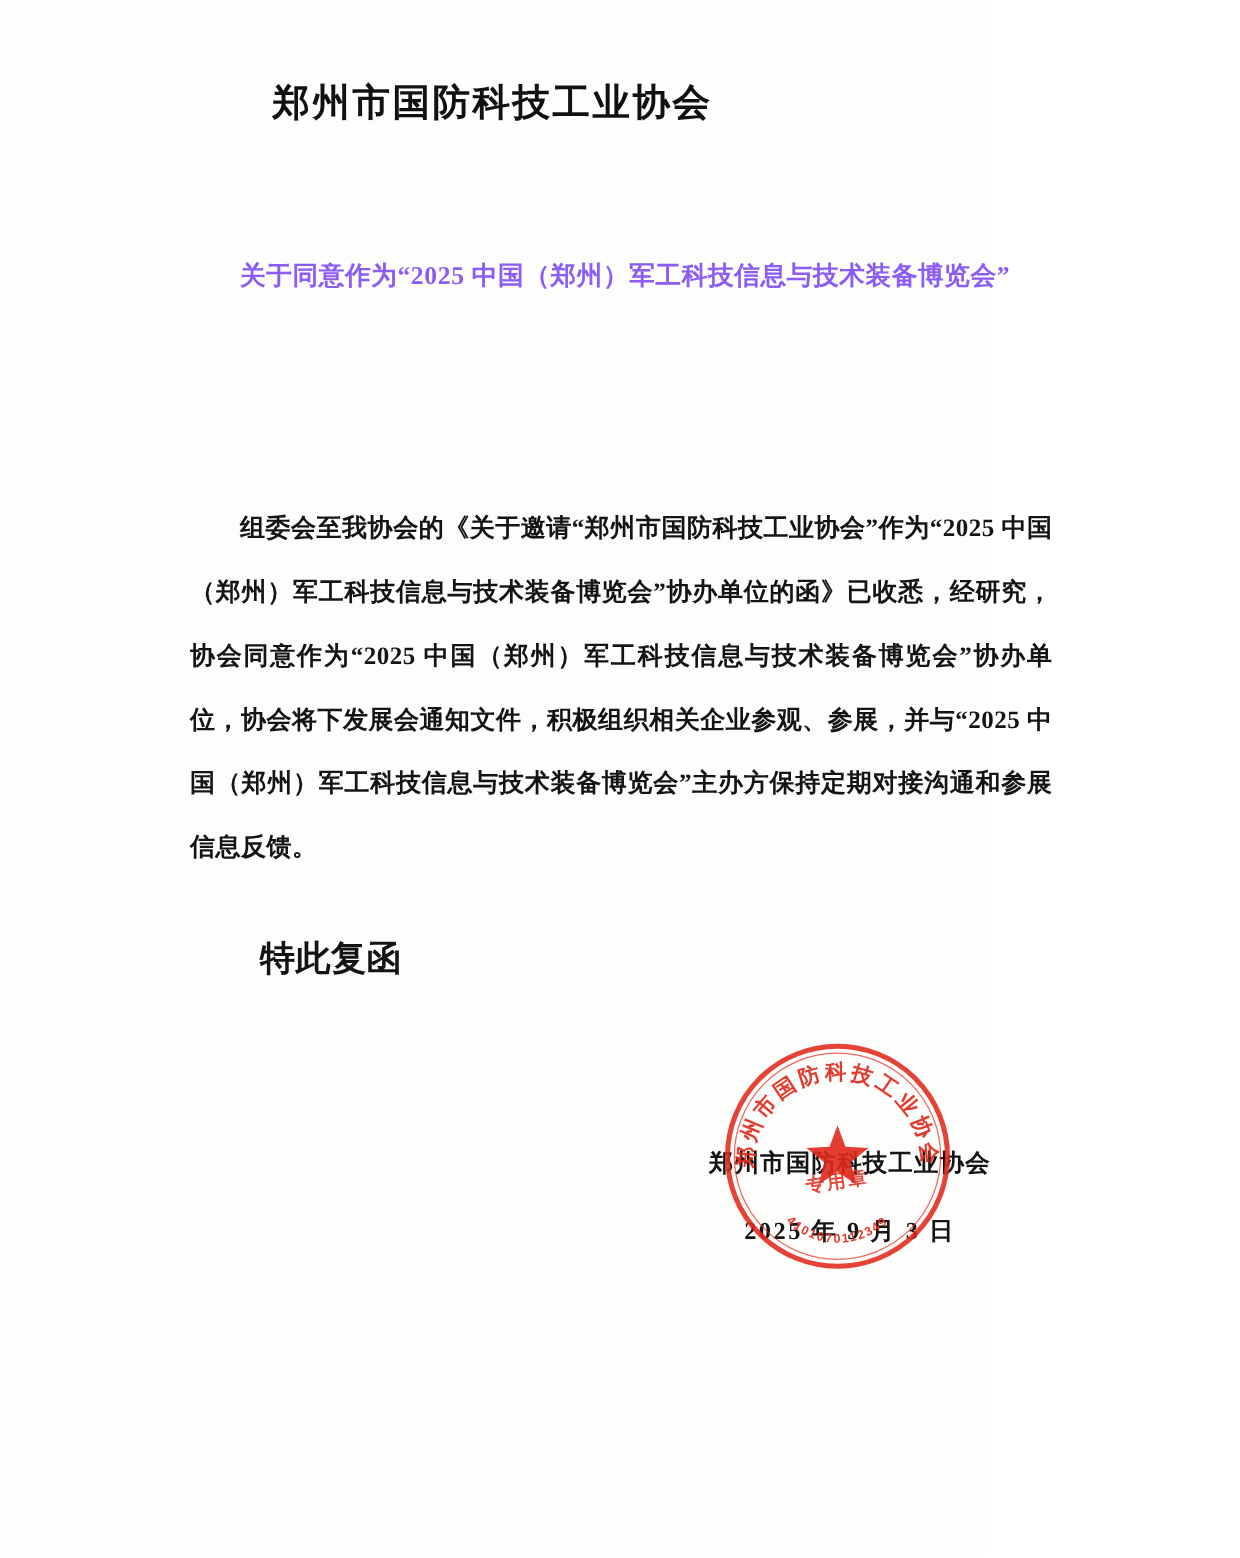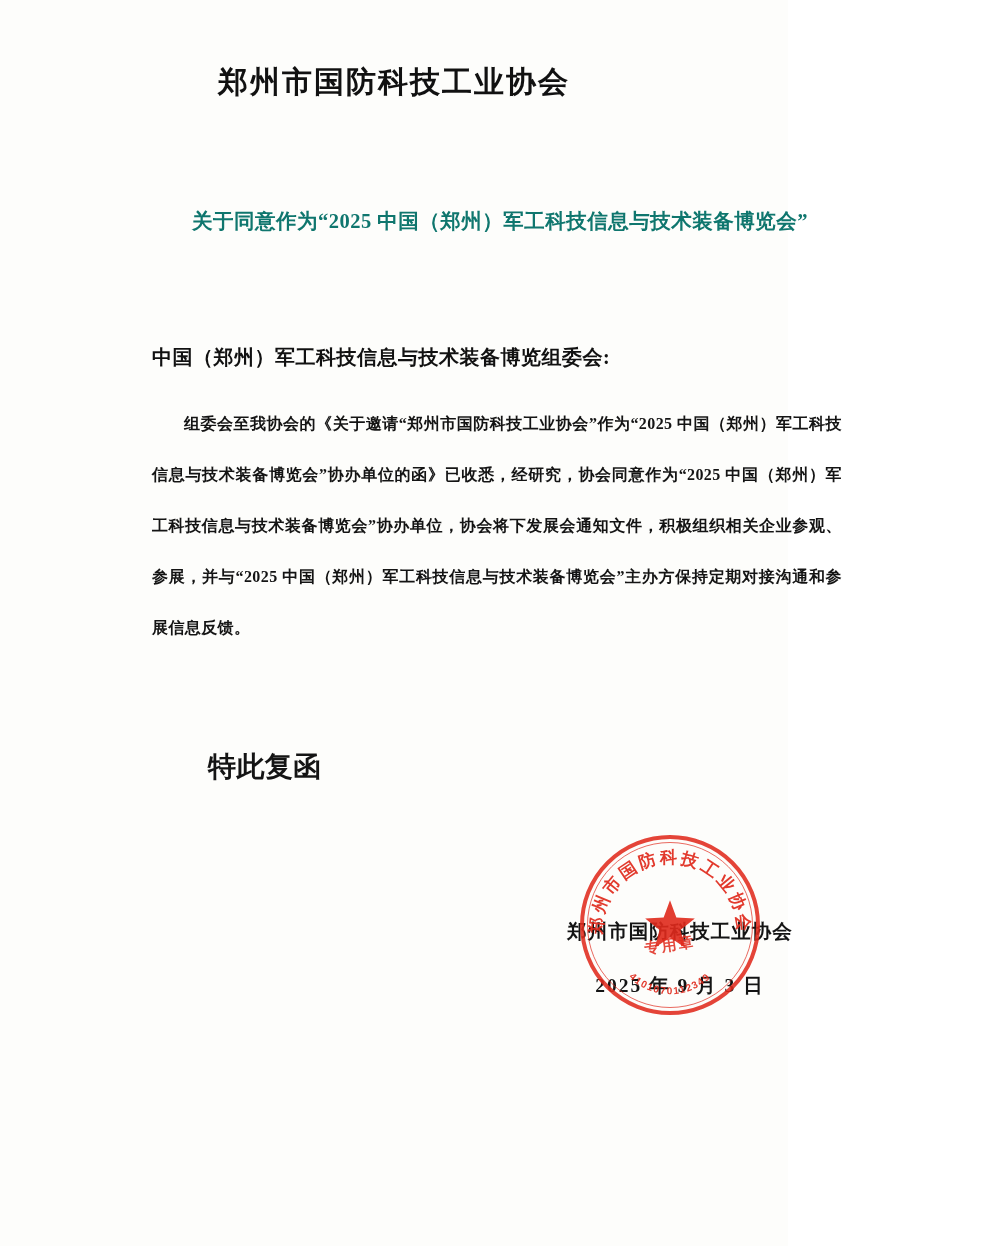--- a/index.html
+++ b/index.html
@@ -39,42 +39,42 @@
   .doc-title {
     position: absolute;
     top: 195px;
     left: 150px;
     width: 700px;
     text-align: center;
     font-size: 20.5px;
     line-height: 52px;
     font-weight: 700;
     letter-spacing: 0.5px;
-    color: #0f766e;
+    color: #8b5cf6;
   }
   .doc-title .line2 {
     display: block;
   }
 
   .salutation {
     position: absolute;
     top: 344px;
     left: 152px;
     font-size: 20px;
     letter-spacing: 0.5px;
     font-weight: 700;
     color: #111111;
   }
 
   .body-text {
     position: absolute;
     top: 398px;
     left: 152px;
     width: 690px;
-    font-size: 16px;
+    font-size: 20px;
     line-height: 51px;
     text-align: justify;
     text-align-last: left;
     text-indent: 2em;
     letter-spacing: 0.4px;
     font-weight: 600;
     color: #141414;
   }
 
   .closing {
@@ -175,21 +175,20 @@
 <body>
 
 <div class="page">
 
   <div class="letterhead">郑州市国防科技工业协会</div>
 
   <div class="doc-title">
     <span class="line1">关于同意作为“2025 中国（郑州）军工科技信息与技术装备博览会”</span>
   </div>
 
-  <div class="salutation">中国（郑州）军工科技信息与技术装备博览组委会:</div>
 
   <div class="body-text">组委会至我协会的《关于邀请“郑州市国防科技工业协会”作为“2025 中国（郑州）军工科技信息与技术装备博览会”协办单位的函》已收悉，经研究，协会同意作为“2025 中国（郑州）军工科技信息与技术装备博览会”协办单位，协会将下发展会通知文件，积极组织相关企业参观、参展，并与“2025 中国（郑州）军工科技信息与技术装备博览会”主办方保持定期对接沟通和参展信息反馈。</div>
 
   <div class="closing">特此复函</div>
 
   <div class="signature-block">
     <span class="sig-org">郑州市国防科技工业协会</span>
     <span class="sig-date">2025 年 9 月 3 日</span>
   </div>
 

